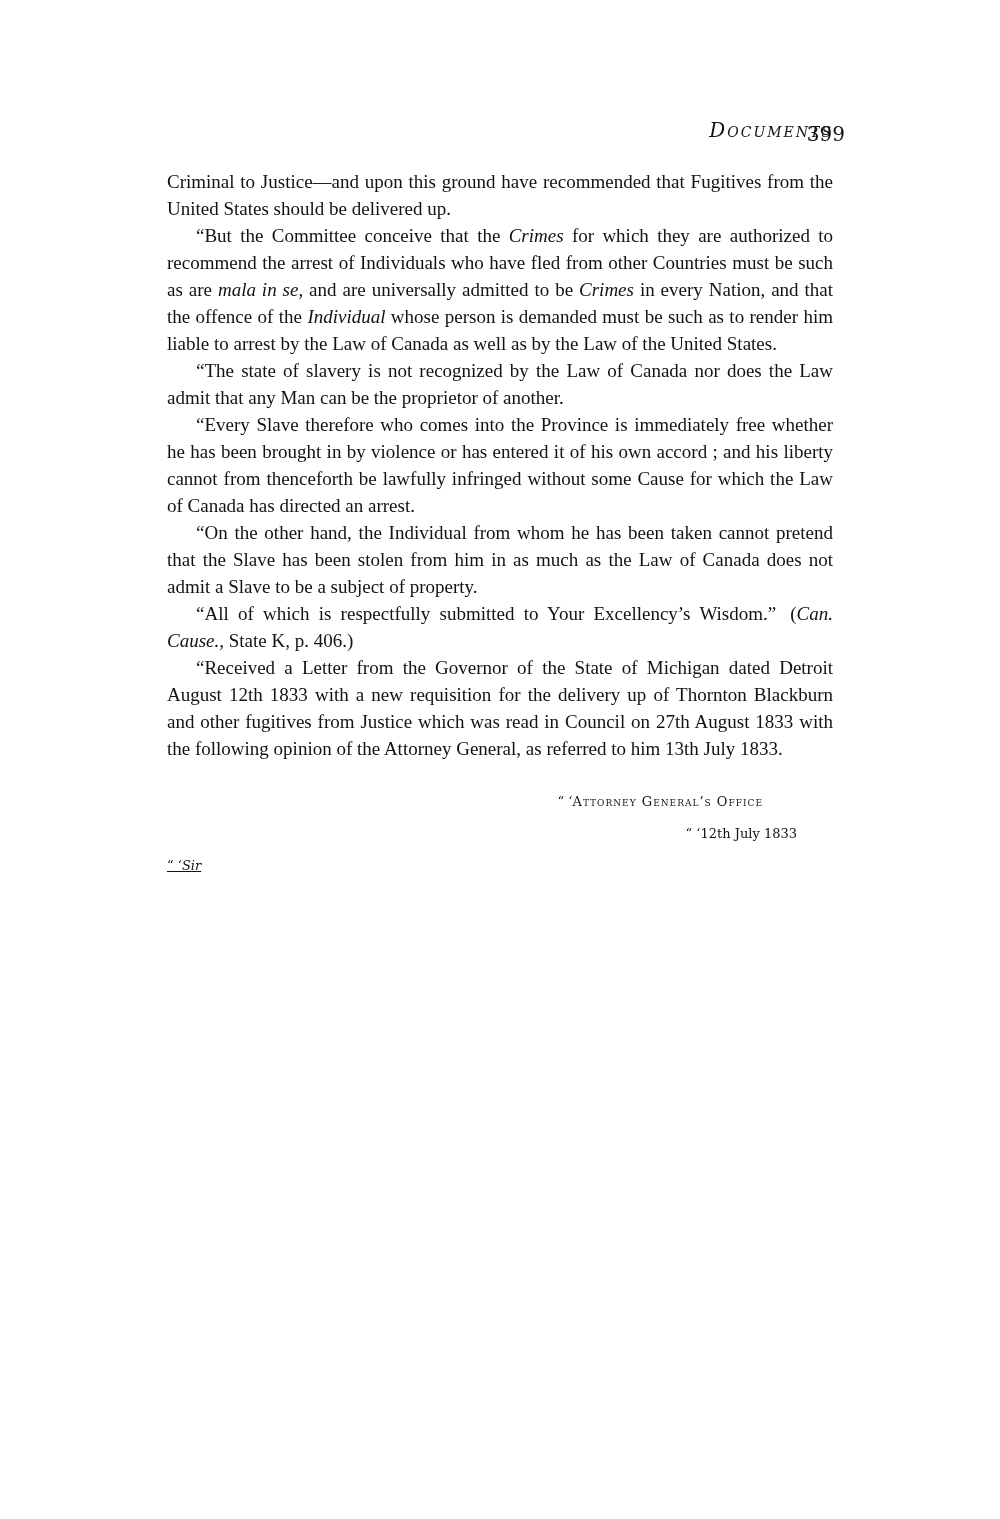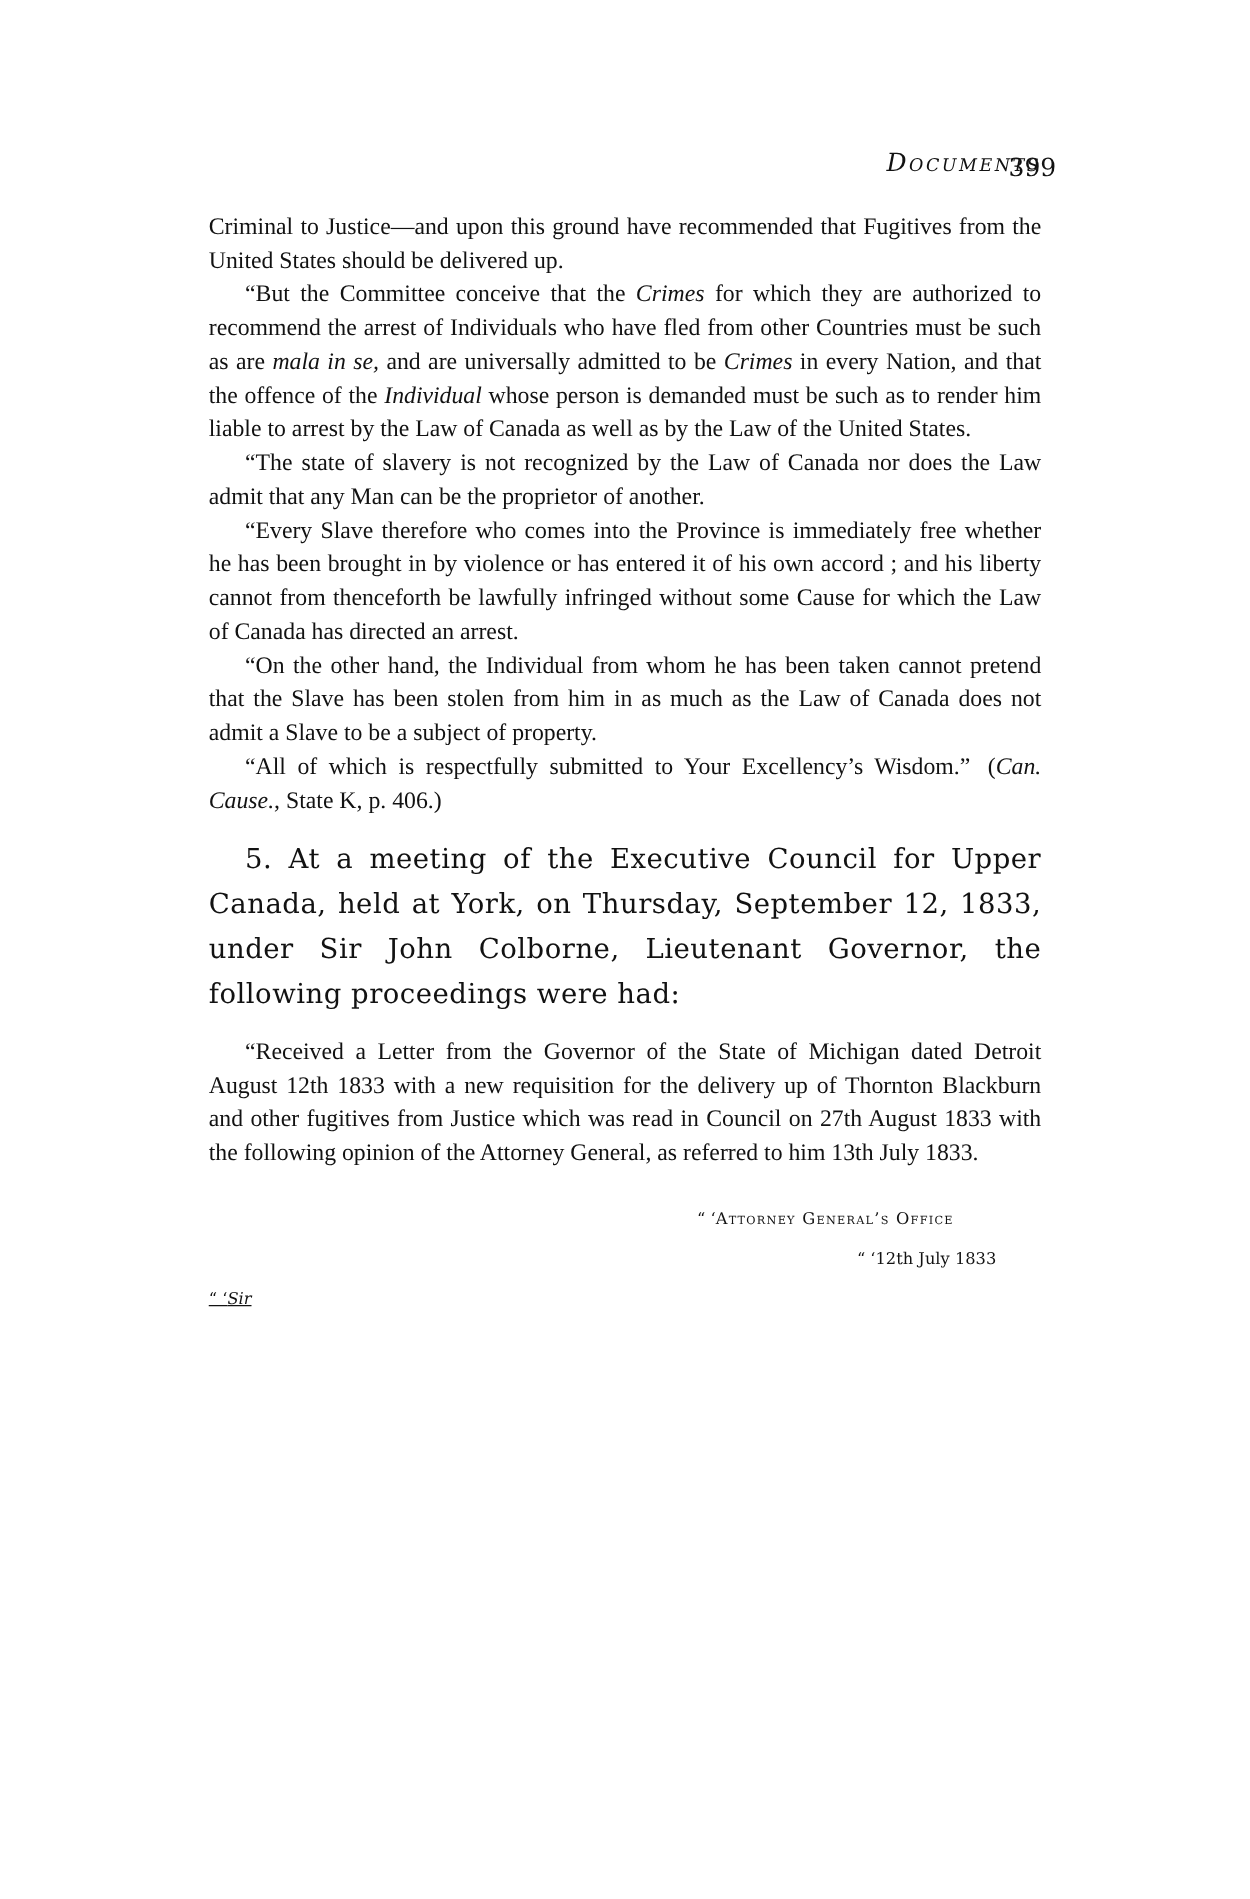--- a/index.html
+++ b/index.html
@@ -103,21 +103,20 @@
   <p class="body"><span>“But the Committee conceive that the </span><span class="it">Crimes</span><span> for which they are authorized to recommend the arrest of Individuals who have fled from other Countries must be such as are </span><span class="it">mala in se,</span><span> and are universally admitted to be </span><span class="it">Crimes</span><span> in every Nation, and that the offence of the </span><span class="it">Individual</span><span> whose person is demanded must be such as to render him liable to arrest by the Law of Canada as well as by the Law of the United States.</span></p>
 
   <p class="body"><span>“The state of slavery is not recognized by the Law of Canada nor does the Law admit that any Man can be the proprietor of another.</span></p>
 
   <p class="body"><span>“Every Slave therefore who comes into the Province is immediately free whether he has been brought in by violence or has entered it of his own accord ; and his liberty cannot from thenceforth be lawfully infringed without some Cause for which the Law of Canada has directed an arrest.</span></p>
 
   <p class="body"><span>“On the other hand, the Individual from whom he has been taken cannot pretend that the Slave has been stolen from him in as much as the Law of Canada does not admit a Slave to be a subject of property.</span></p>
 
   <p class="body"><span>“All of which is respectfully submitted to Your Excellency’s Wisdom.”</span><span class="cite-gap">(</span><span class="it">Can. Cause.</span><span>, State K, p. 406.)</span></p>
 
-  <p class="section"><span>5. At a meeting of the Executive Council for Upper Canada, held at York, on Thursday, September 12, 1833, under Sir John Colborne, Lieutenant Governor, the following proceedings were had:</span></p>
 
   <p class="body"><span>“Received a Letter from the Governor of the State of Michigan dated Detroit August 12th 1833 with a new requisition for the delivery up of Thornton Blackburn and other fugitives from Justice which was read in Council on 27th August 1833 with the following opinion of the Attorney General, as referred to him 13th July 1833.</span></p>
 
   <div class="letterhead">
     <p class="lh-office"><span>“ ‘</span><span class="sc">Attorney General’s Office</span></p>
     <p class="lh-date"><span>“ ‘12th July 1833</span></p>
     <p class="lh-sir"><span>“ ‘</span><span class="it">Sir</span></p>
   </div>
 
 

